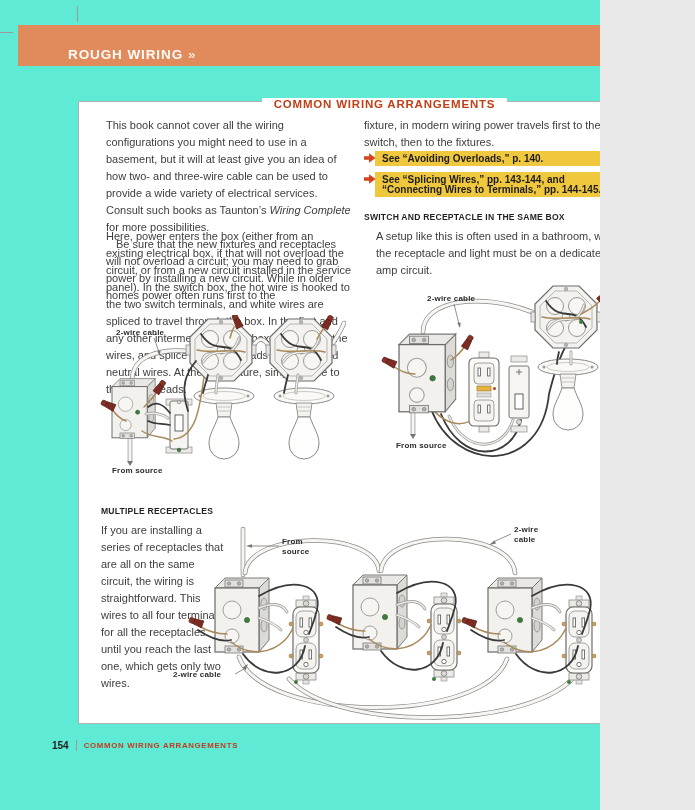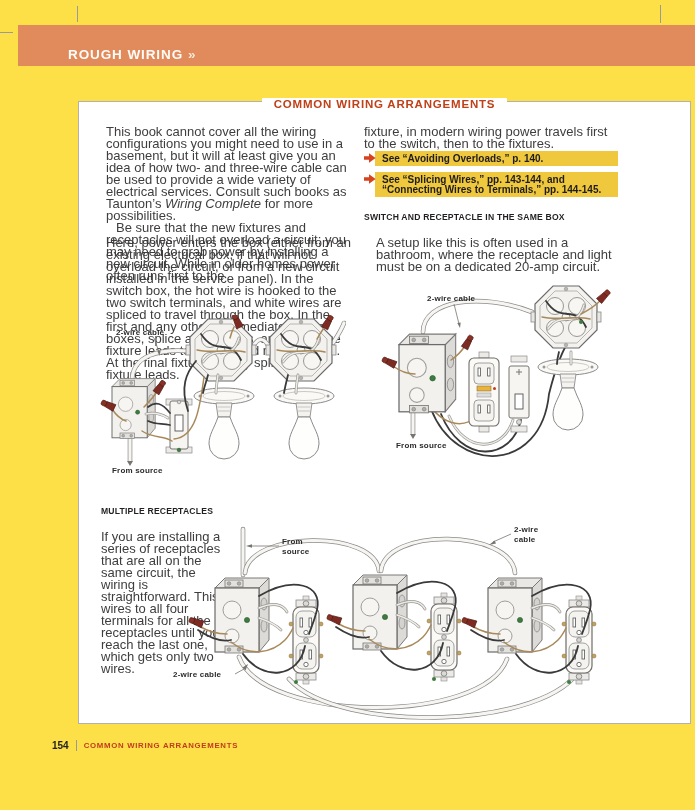--- a/index.html
+++ b/index.html
@@ -1,31 +1,31 @@
 <!DOCTYPE html>
 <html><head>
 <meta charset="utf-8">
 <style>
   html,body{margin:0;padding:0;background:#e9e9e9;}
-  .page{position:relative;width:695px;height:810px;background:#fde047;overflow:hidden;
+  .page{position:relative;width:600px;height:810px;background:#5eead4;overflow:hidden;
         font-family:"Liberation Sans",sans-serif;}
   .crop{position:absolute;background:#9a9a9a;}
   
   .banner{position:absolute;left:18px;top:25px;width:677px;height:41px;background:#e18a5b;
           display:flex;align-items:flex-end;box-sizing:border-box;padding:0 0 4px 50px;}
   .banner .b1{color:#fdfcf8;font-weight:bold;font-size:13.5px;letter-spacing:.9px;}
   .banner .sep{color:#f8e7d3;font-weight:bold;font-size:13.5px;margin:0 5px;}
   .banner .b2{color:#f6c24b;font-weight:bold;font-size:13.5px;letter-spacing:.9px;}
   
   .content-box{position:absolute;left:78px;top:101px;width:611px;height:621px;
                border:1px solid #b3b1ae;background:#fff;}
   .box-title{position:absolute;top:-8px;left:0;width:100%;text-align:center;}
   .box-title span{background:#fff;padding:0 12px;color:#c04018;font-weight:bold;
                   font-size:11.5px;letter-spacing:.8px;}
-  .txt{position:absolute;font-size:13px;line-height:12px;color:#3f3d3e;margin-top:9px;}
+  .txt{position:absolute;font-size:11px;line-height:17px;color:#3f3d3e;}
   .txt p{margin:0;}
   .txt p.indent{text-indent:10px;}
   .head{position:absolute;font-size:8.6px;font-weight:bold;color:#221f20;letter-spacing:.2px;}
   .callout{position:absolute;width:254px;}
   .callout .arr{position:absolute;left:0;top:2px;}
   .callout .yellow{margin-left:11px;background:#f0c83d;padding:2.5px 6px 2.5px 7px;
                    font-size:10px;font-weight:bold;line-height:10px;color:#1e1c1d;}
   .diagram{position:absolute;}
   
   .footer{position:absolute;left:52px;top:740px;display:flex;align-items:center;}

